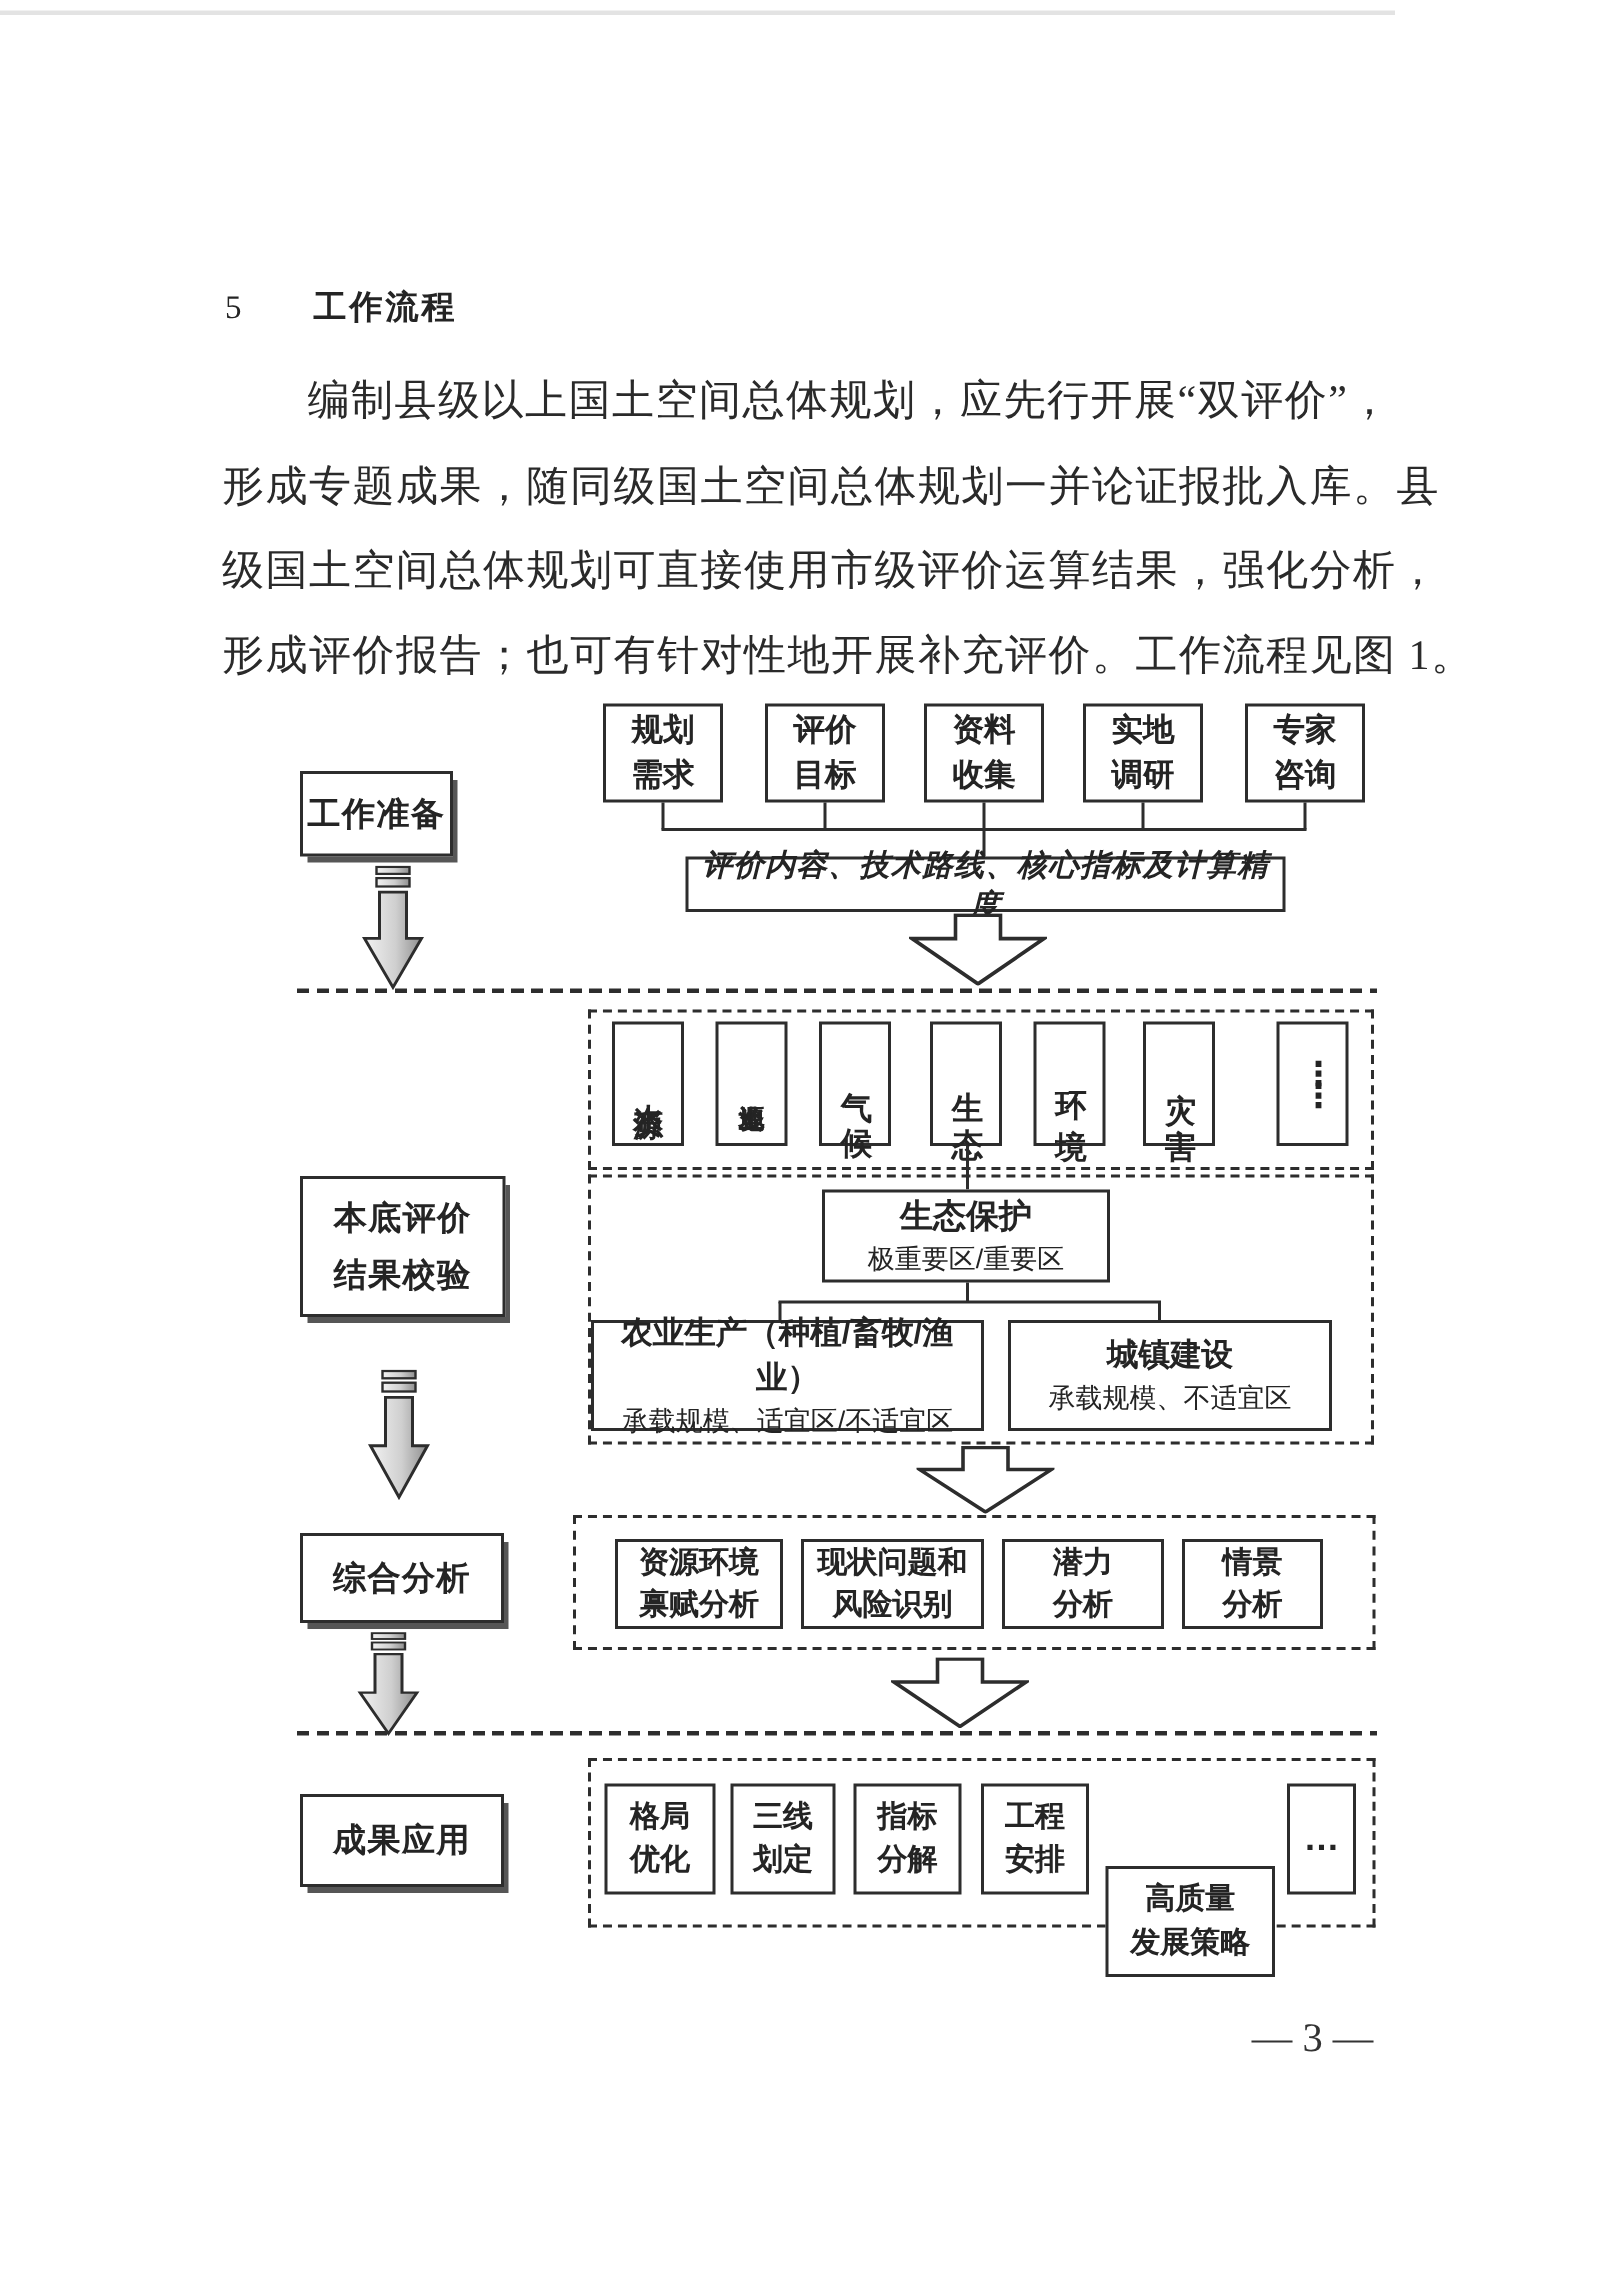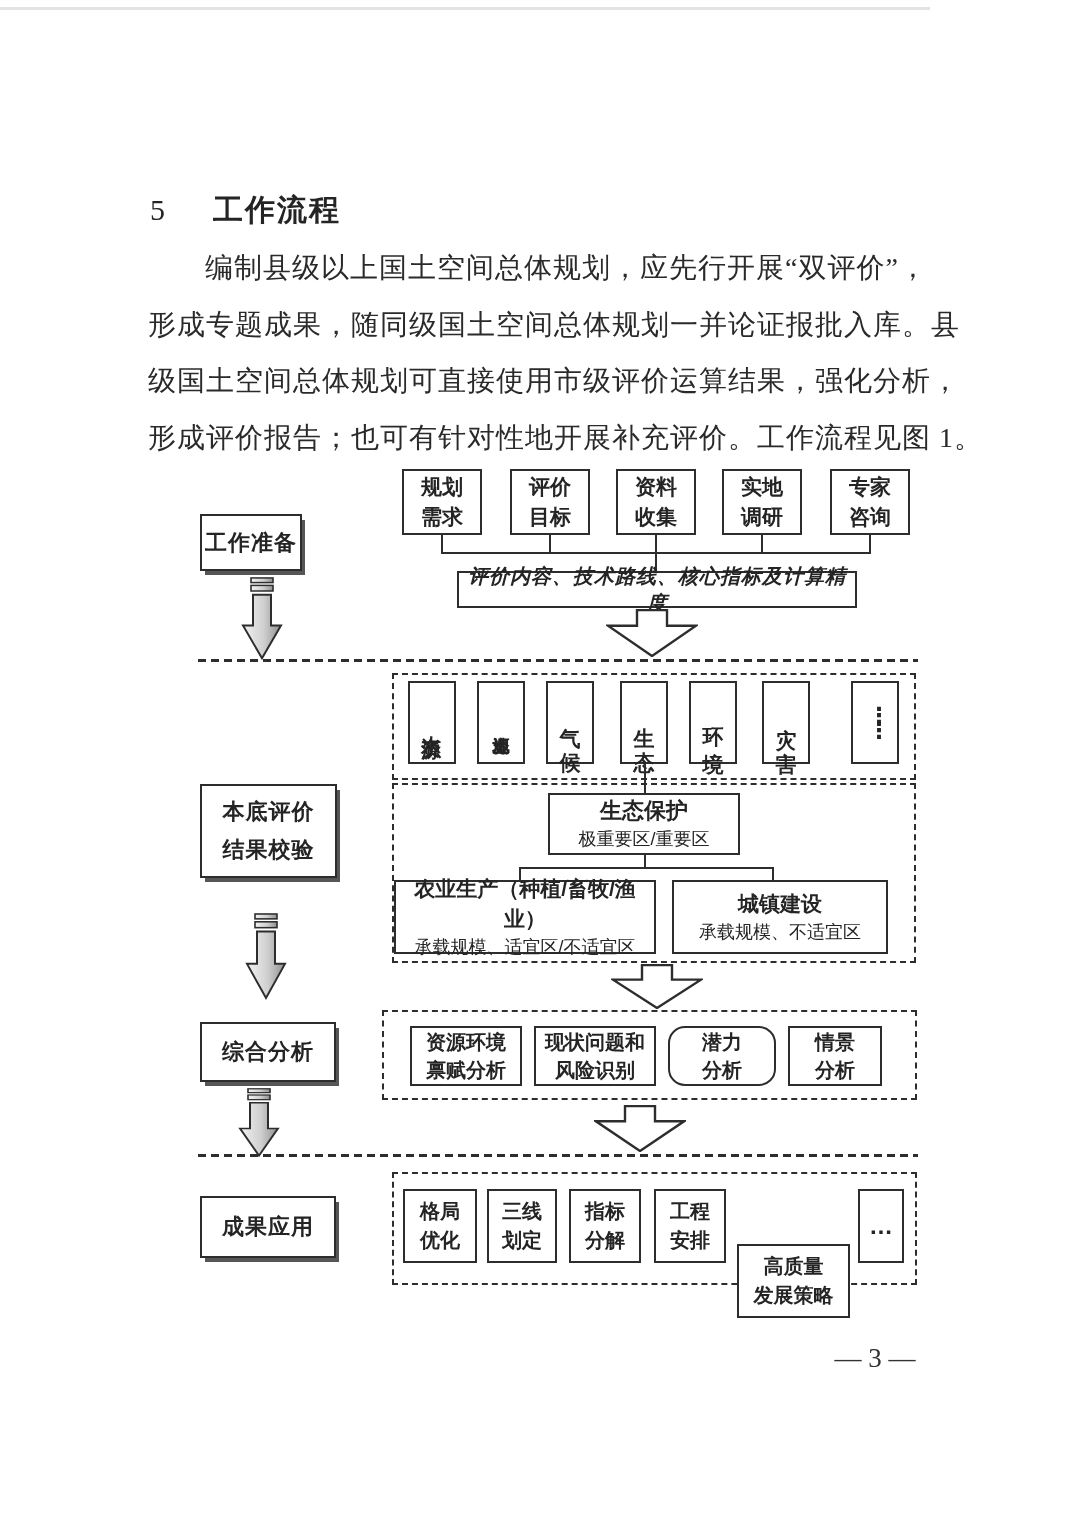--- a/index.html
+++ b/index.html
@@ -5,21 +5,21 @@
   html,body{margin:0;padding:0;background:#9c9c9c;}
   .page{
     position:relative;width:1080px;height:1528px;margin:0 auto;
     background:#ffffff;overflow:hidden;
     font-family:"Liberation Sans","DejaVu Sans",sans-serif;
     color:#242424;
   }
   .scan-edge{position:absolute;top:7px;left:0;width:930px;height:3px;background:#dedede;opacity:.85;}
 
   
-  .heading{position:absolute;left:150px;top:190px;font-size:30px;font-weight:700;letter-spacing:2px;}
+  .heading{position:absolute;left:150px;top:190px;font-size:22px;font-weight:700;letter-spacing:2px;}
   .heading .h-num{font-family:"Liberation Serif","DejaVu Serif",serif;font-weight:400;margin-right:46px;}
   .para{position:absolute;left:148px;top:240px;width:790px;
         font-family:"Liberation Serif","DejaVu Serif",serif;
         font-size:28px;line-height:56.5px;letter-spacing:1px;color:#2a2a2a;}
   .pline{white-space:nowrap;}
   .pline.indent{text-indent:57px;}
 
   
   .chart{position:absolute;inset:0;}
   .box{position:absolute;border:2px solid #2d2d2d;background:#fff;
@@ -172,21 +172,21 @@
 
     <svg class="svgabs" style="left:611px;top:964px;" width="92" height="45" viewBox="0 0 92 46" preserveAspectRatio="none">
       <path d="M31 1 H61 V16 H90 L46 45 L2 16 H31 Z" fill="#ffffff" stroke="#2d2d2d" stroke-width="2.4"></path>
     </svg>
 
     <div class="dashbox" style="left:382px;top:1010px;width:535px;height:90px;"></div>
     <div class="box abox" style="left:410px;top:1026px;width:112px;height:60px;">资源环境
 禀赋分析</div>
     <div class="box abox" style="left:534px;top:1026px;width:122px;height:60px;">现状问题和
 风险识别</div>
-    <div class="box abox" style="left:668px;top:1026px;width:108px;height:60px;border-radius:17px;">潜力
+    <div class="box abox" style="left:668px;top:1026px;width:108px;height:60px;">潜力
 分析</div>
     <div class="box abox" style="left:788px;top:1026px;width:94px;height:60px;">情景
 分析</div>
 
     <svg class="svgabs" style="left:594px;top:1105px;" width="92" height="47" viewBox="0 0 92 46" preserveAspectRatio="none">
       <path d="M31 1 H61 V16 H90 L46 45 L2 16 H31 Z" fill="#ffffff" stroke="#2d2d2d" stroke-width="2.4"></path>
     </svg>
 
     <div class="dsep" style="left:198px;top:1154px;width:720px;"></div>
 

